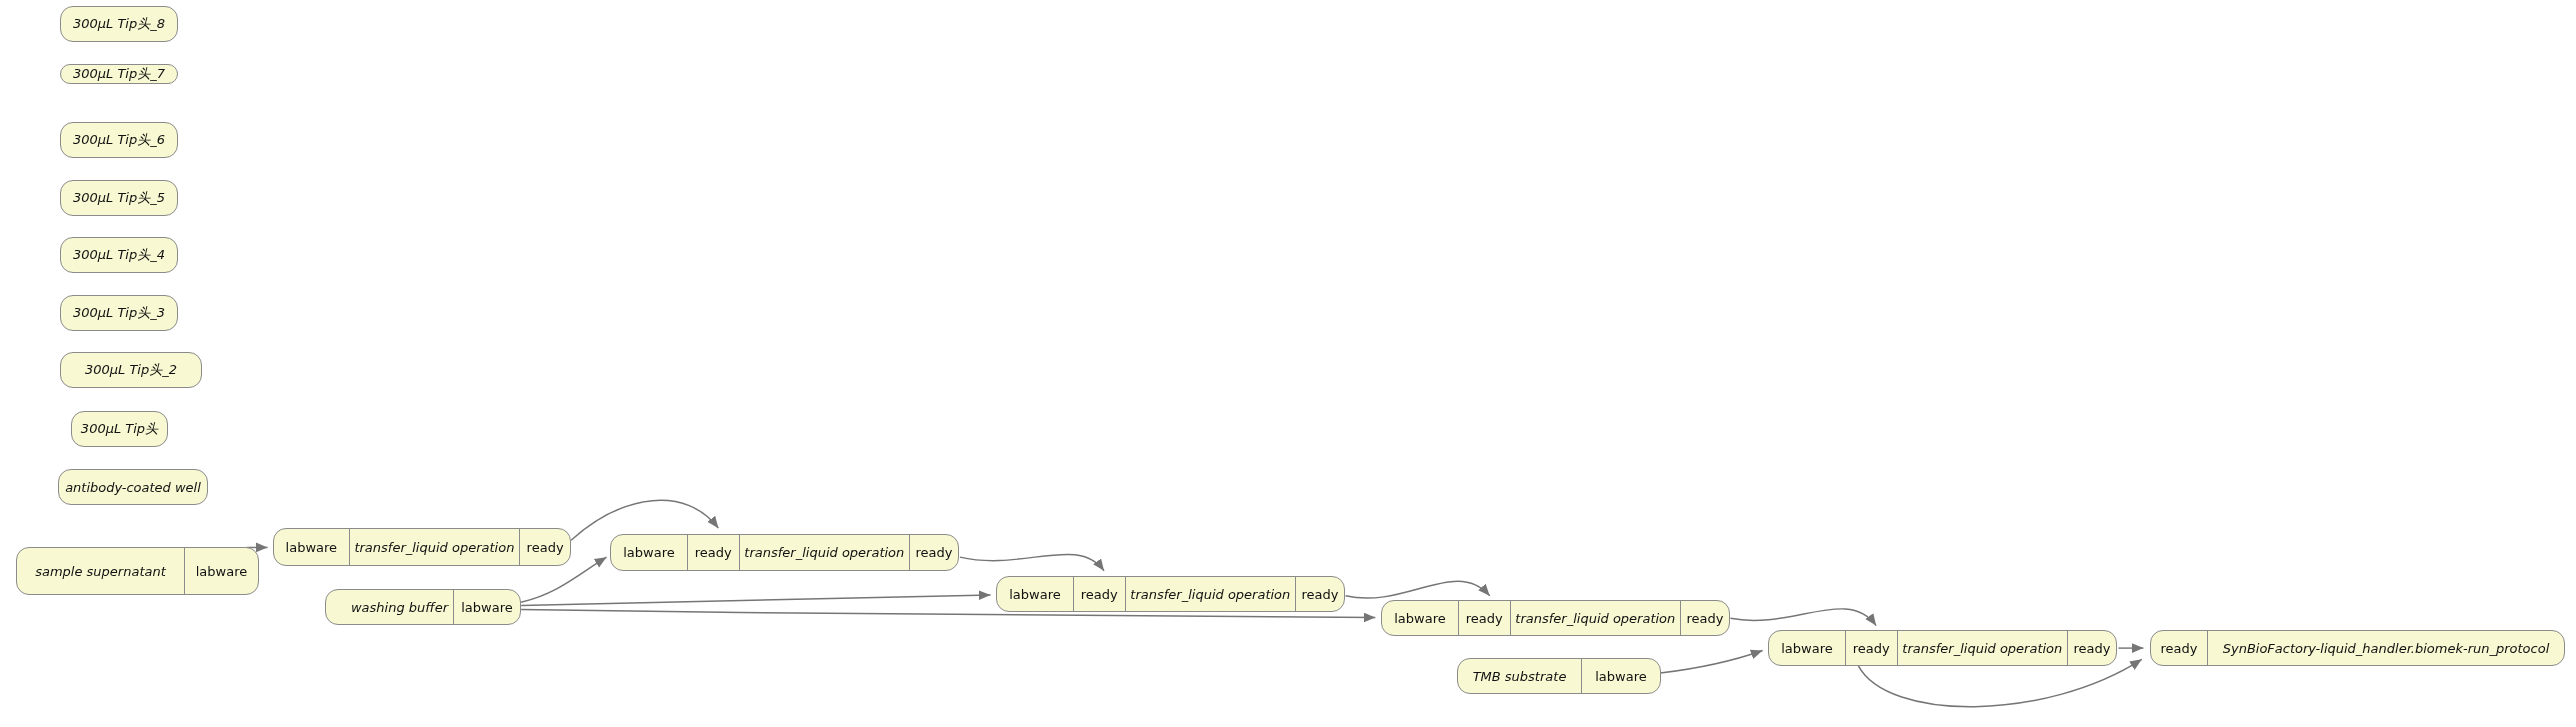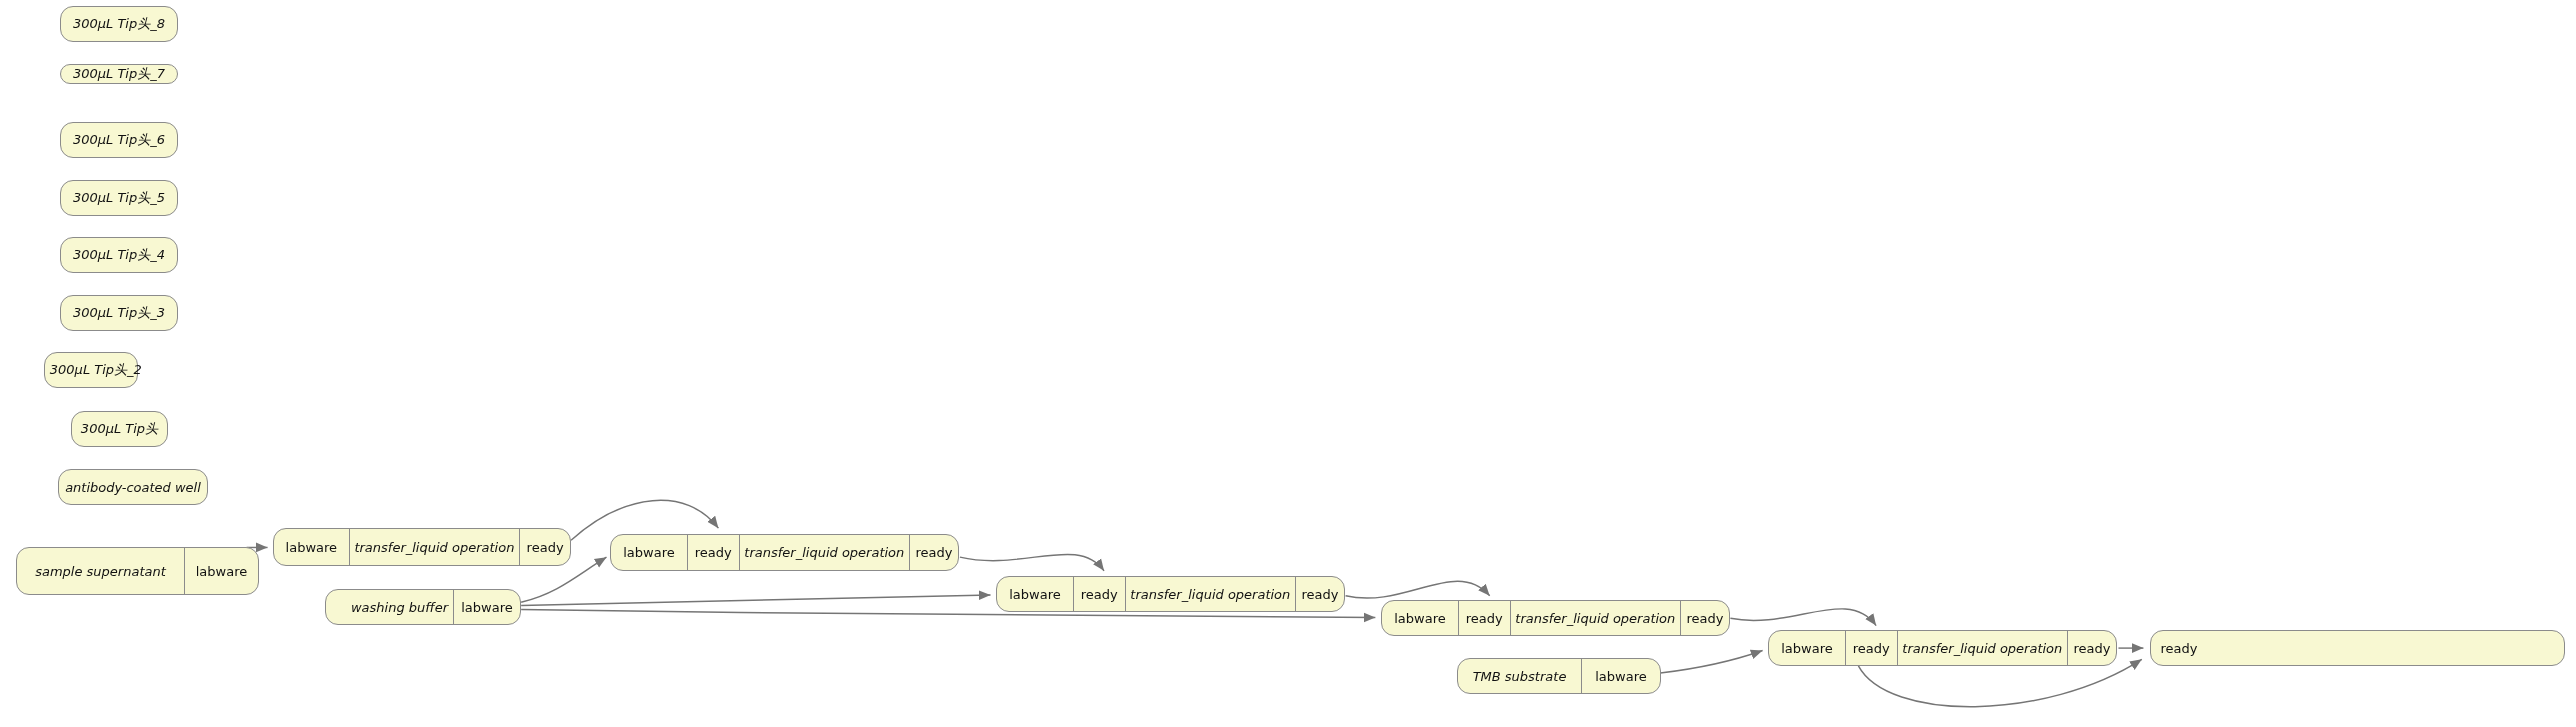--- a/index.html
+++ b/index.html
@@ -84,21 +84,21 @@
 </div>
 <div class="node" style="left:60px;top:180px;width:118px;height:36px;">
   <span class="field grow">300μL Tip头_5</span>
 </div>
 <div class="node" style="left:60px;top:237px;width:118px;height:36px;">
   <span class="field grow">300μL Tip头_4</span>
 </div>
 <div class="node" style="left:60px;top:295px;width:118px;height:36px;">
   <span class="field grow">300μL Tip头_3</span>
 </div>
-<div class="node" style="left:44px;top:352px;width:94px;height:36px;">
+<div class="node" style="left:60px;top:352px;width:142px;height:36px;justify-content:center;">
   <span class="field grow">300μL Tip头_2</span>
 </div>
 <div class="node" style="left:71px;top:411px;width:97px;height:36px;">
   <span class="field grow">300μL Tip头</span>
 </div>
 <div class="node" style="left:58px;top:469px;width:150px;height:36px;">
   <span class="field grow">antibody-coated well</span>
 </div>
 
 <div class="node" style="left:16px;top:528px;width:243px;height:48px;margin-top:19px;">
@@ -145,14 +145,15 @@
 
 <div class="node" style="left:1768px;top:630px;width:349px;height:36px;">
   <span class="field" style="width:83px">labware</span>
   <span class="field" style="width:56px">ready</span>
   <span class="field grow">transfer_liquid operation</span>
   <span class="field" style="width:53px">ready</span>
 </div>
 
 <div class="node" style="left:2150px;top:630px;width:415px;height:36px;">
   <span class="field" style="width:56px">ready</span>
+  <span class="field grow">SynBioFactory-liquid_handler.biomek-run_protocol</span>
 </div>
 
 
 </body></html>

